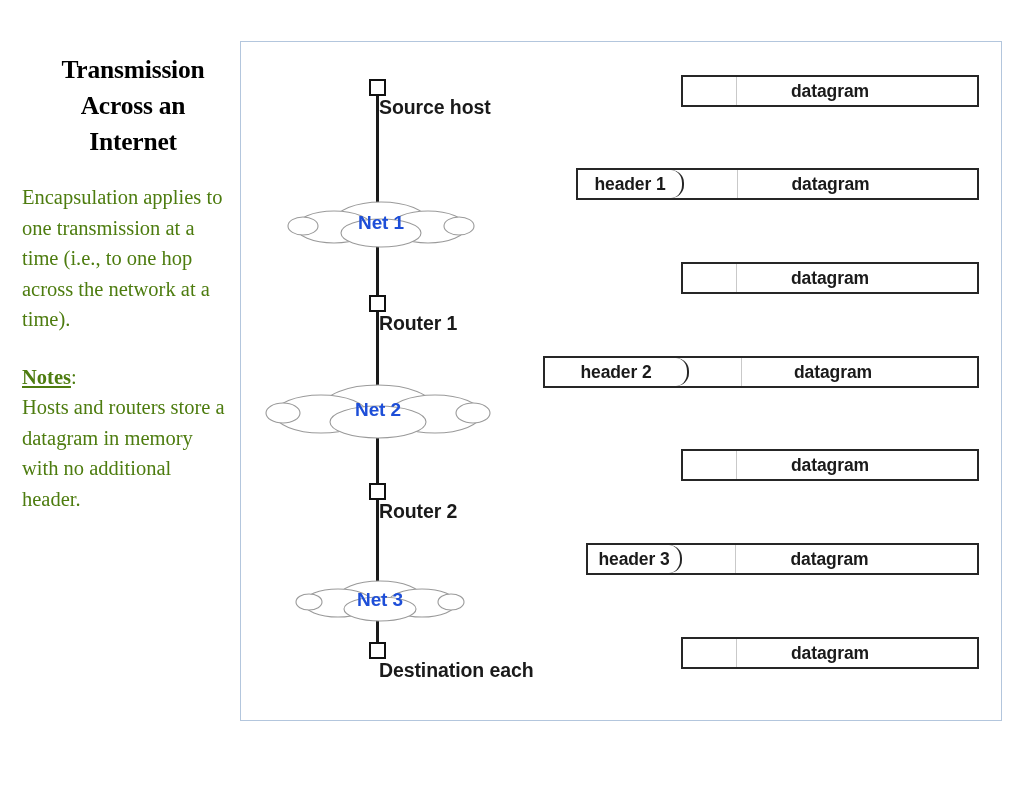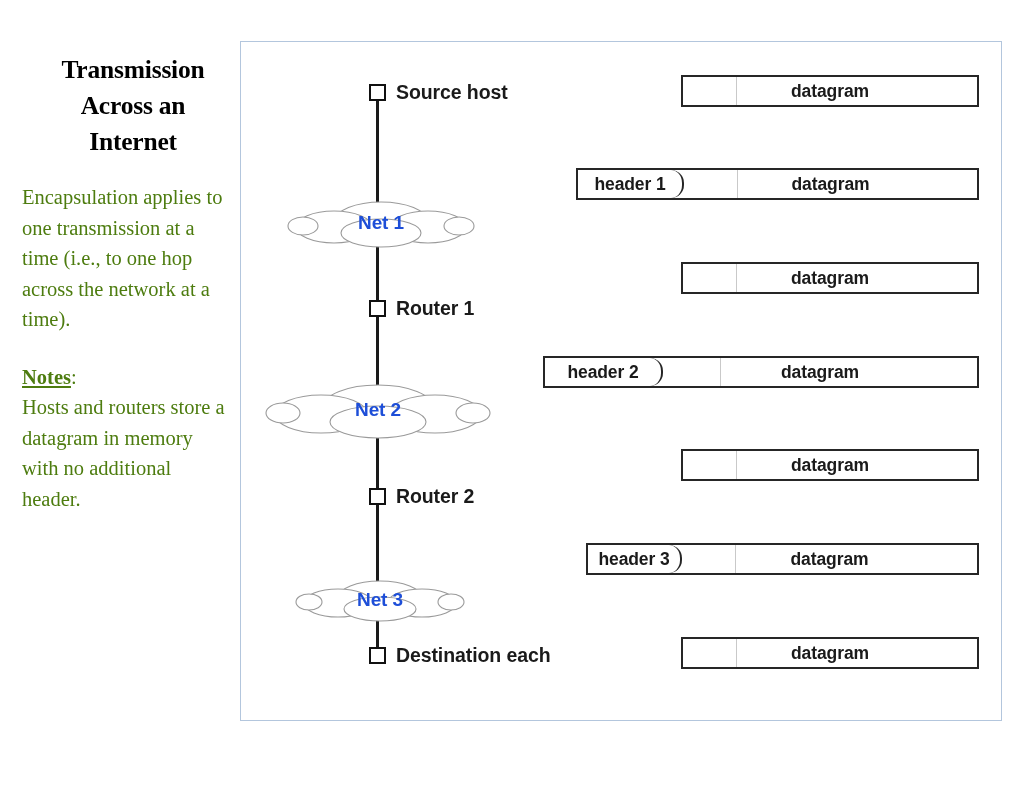--- a/index.html
+++ b/index.html
@@ -70,22 +70,22 @@
     left: 135px;
     top: 50px;
     width: 3px;
     height: 565px;
     background: #1a1a1a;
   }
 
   .node {
     position: absolute;
     display: flex;
-    align-items: center;
     height: 26px;
+    flex-direction: column;
   }
   .node-square {
     width: 17px;
     height: 17px;
     border: 2.4px solid #111111;
     background: #ffffff;
     box-sizing: border-box;
     flex: 0 0 auto;
     position: relative;
     z-index: 3;
@@ -255,21 +255,21 @@
     <div class="packet-row" style="left:335px; top:126px; width:403px;">
       <div class="seg seg-header" style="width:106px;">header 1</div>
       <div class="seg seg-data">datagram</div>
     </div>
 
     <div class="packet-row" style="left:440px; top:220px; width:298px;">
       <div class="seg seg-data">datagram</div>
     </div>
 
     <div class="packet-row" style="left:302px; top:314px; width:436px;">
-      <div class="seg seg-header" style="width:118px;">header 2</div>
+      <div class="seg seg-header" style="width:144px;">header 2</div>
       <div class="seg seg-data">datagram</div>
     </div>
 
     <div class="packet-row" style="left:440px; top:407px; width:298px;">
       <div class="seg seg-data">datagram</div>
     </div>
 
     <div class="packet-row" style="left:345px; top:501px; width:393px;">
       <div class="seg seg-header" style="width:94px;">header 3</div>
       <div class="seg seg-data">datagram</div>

